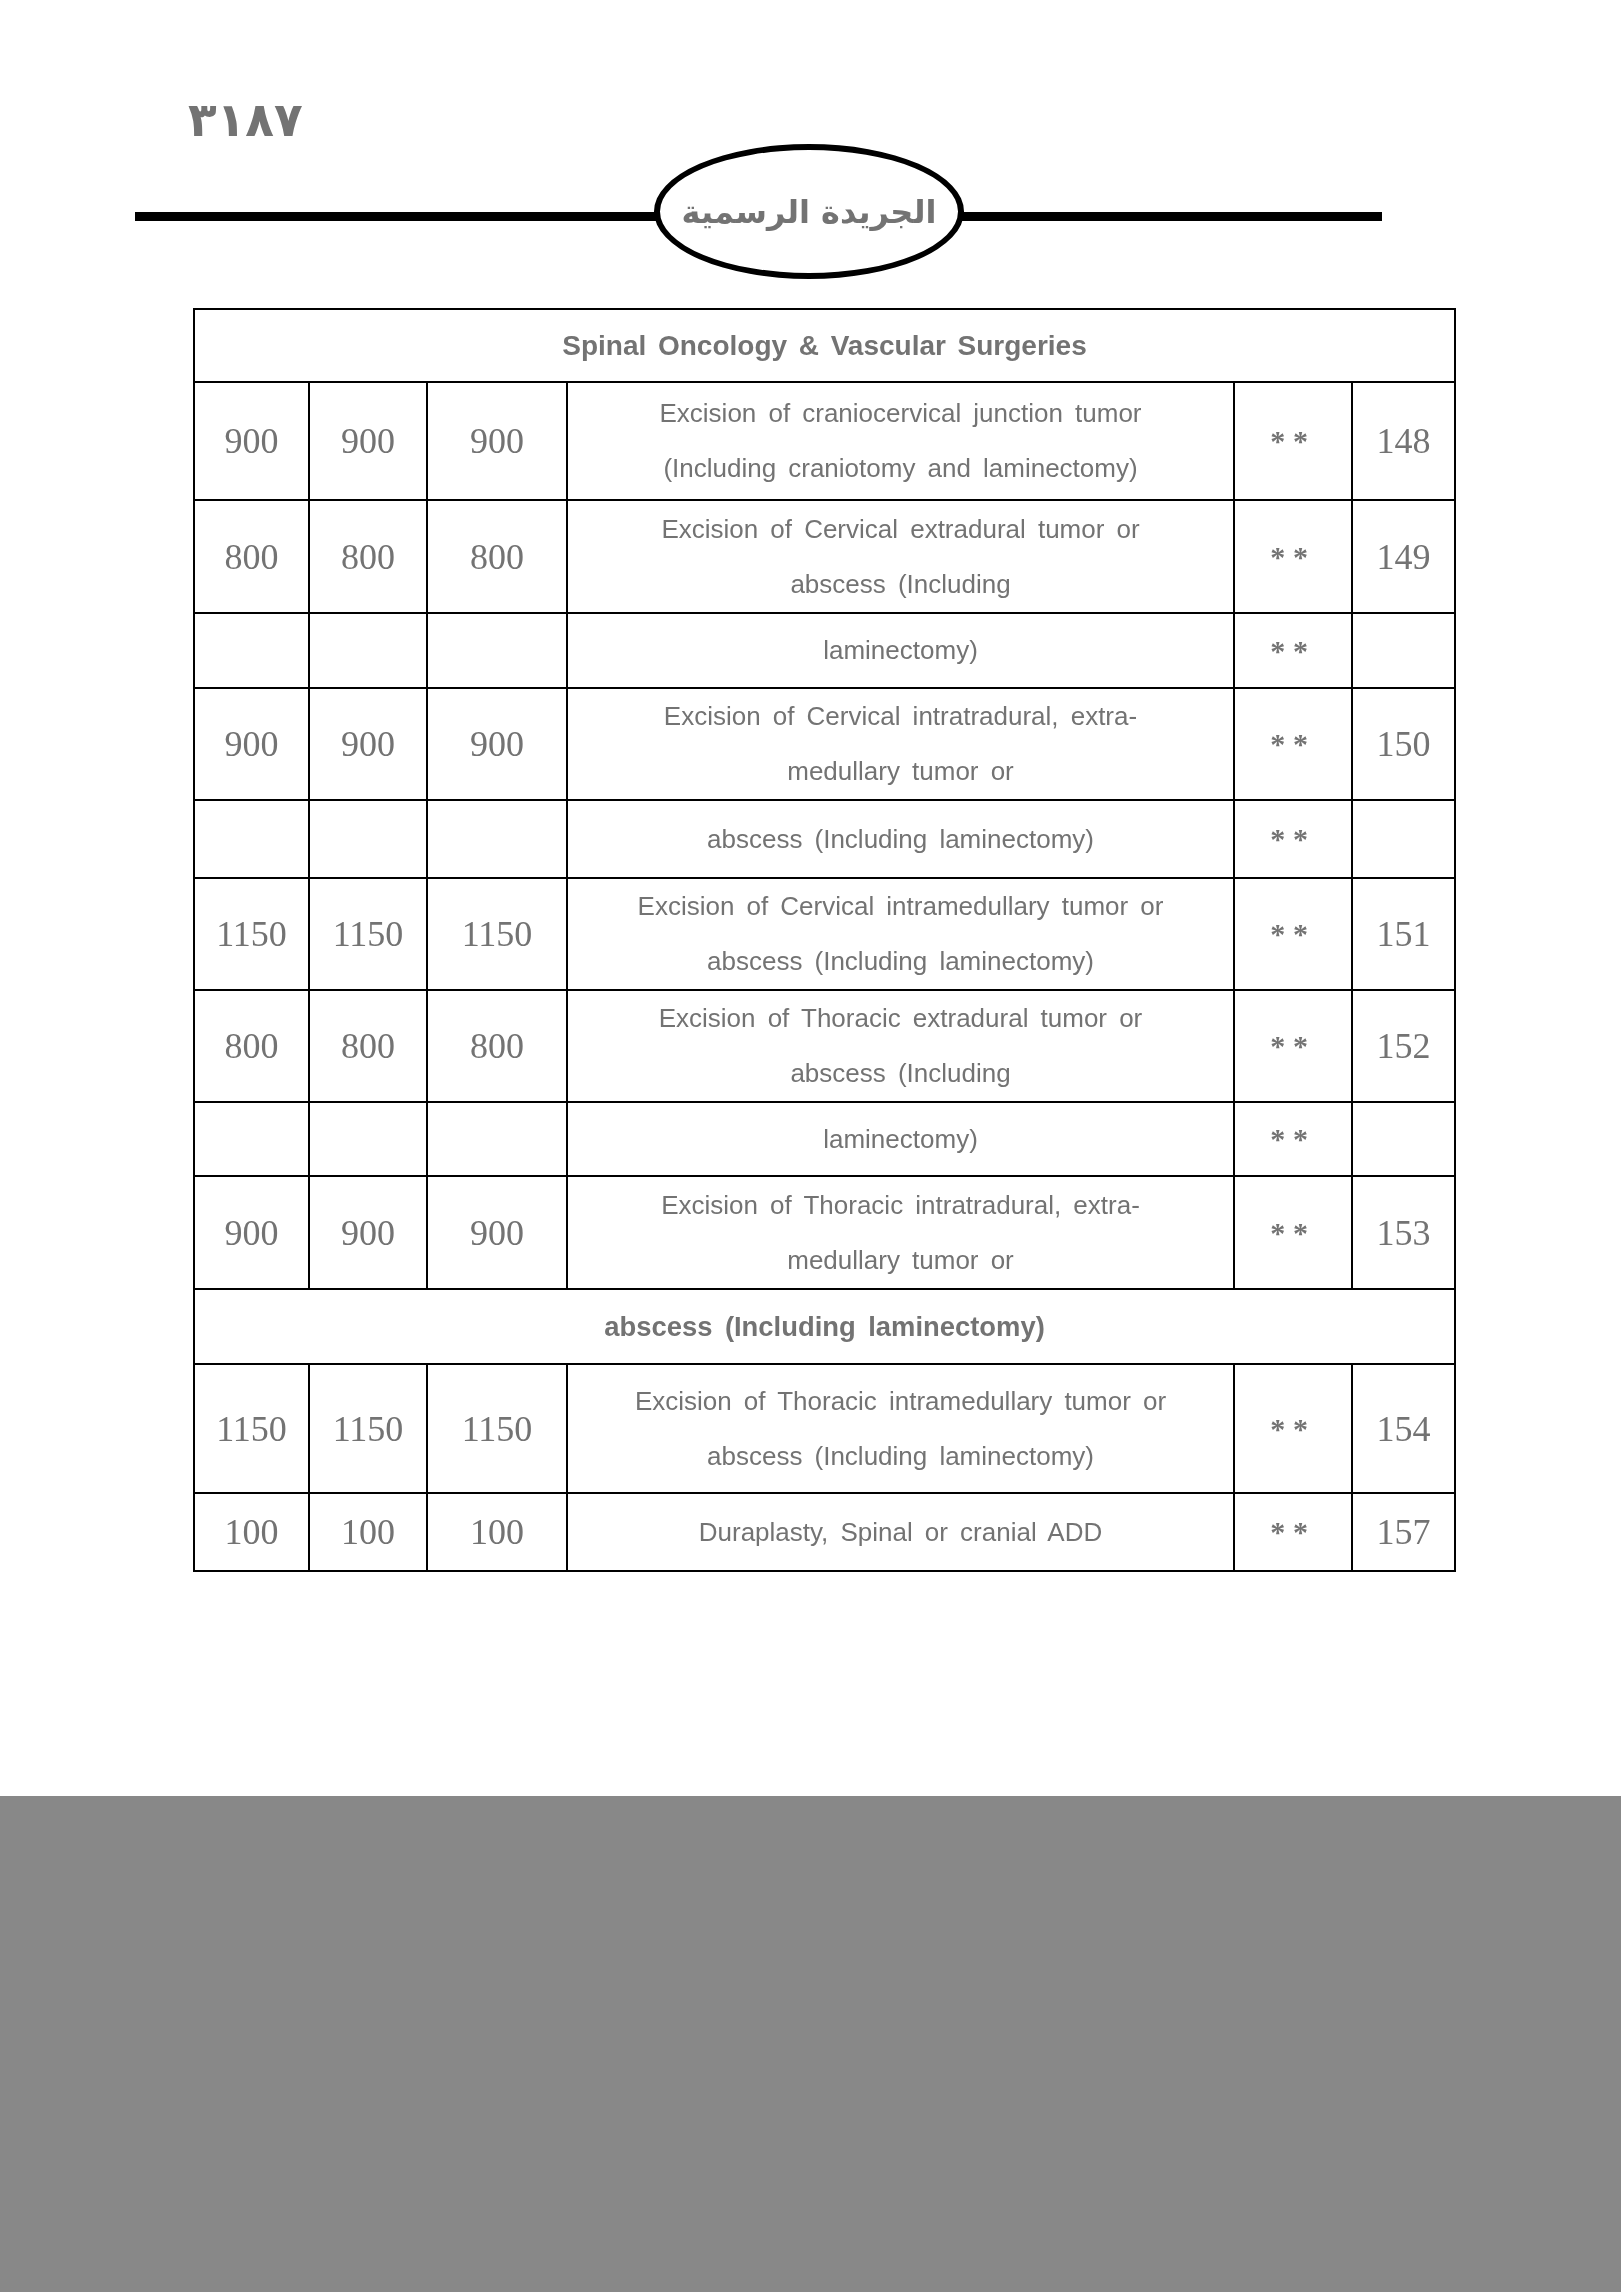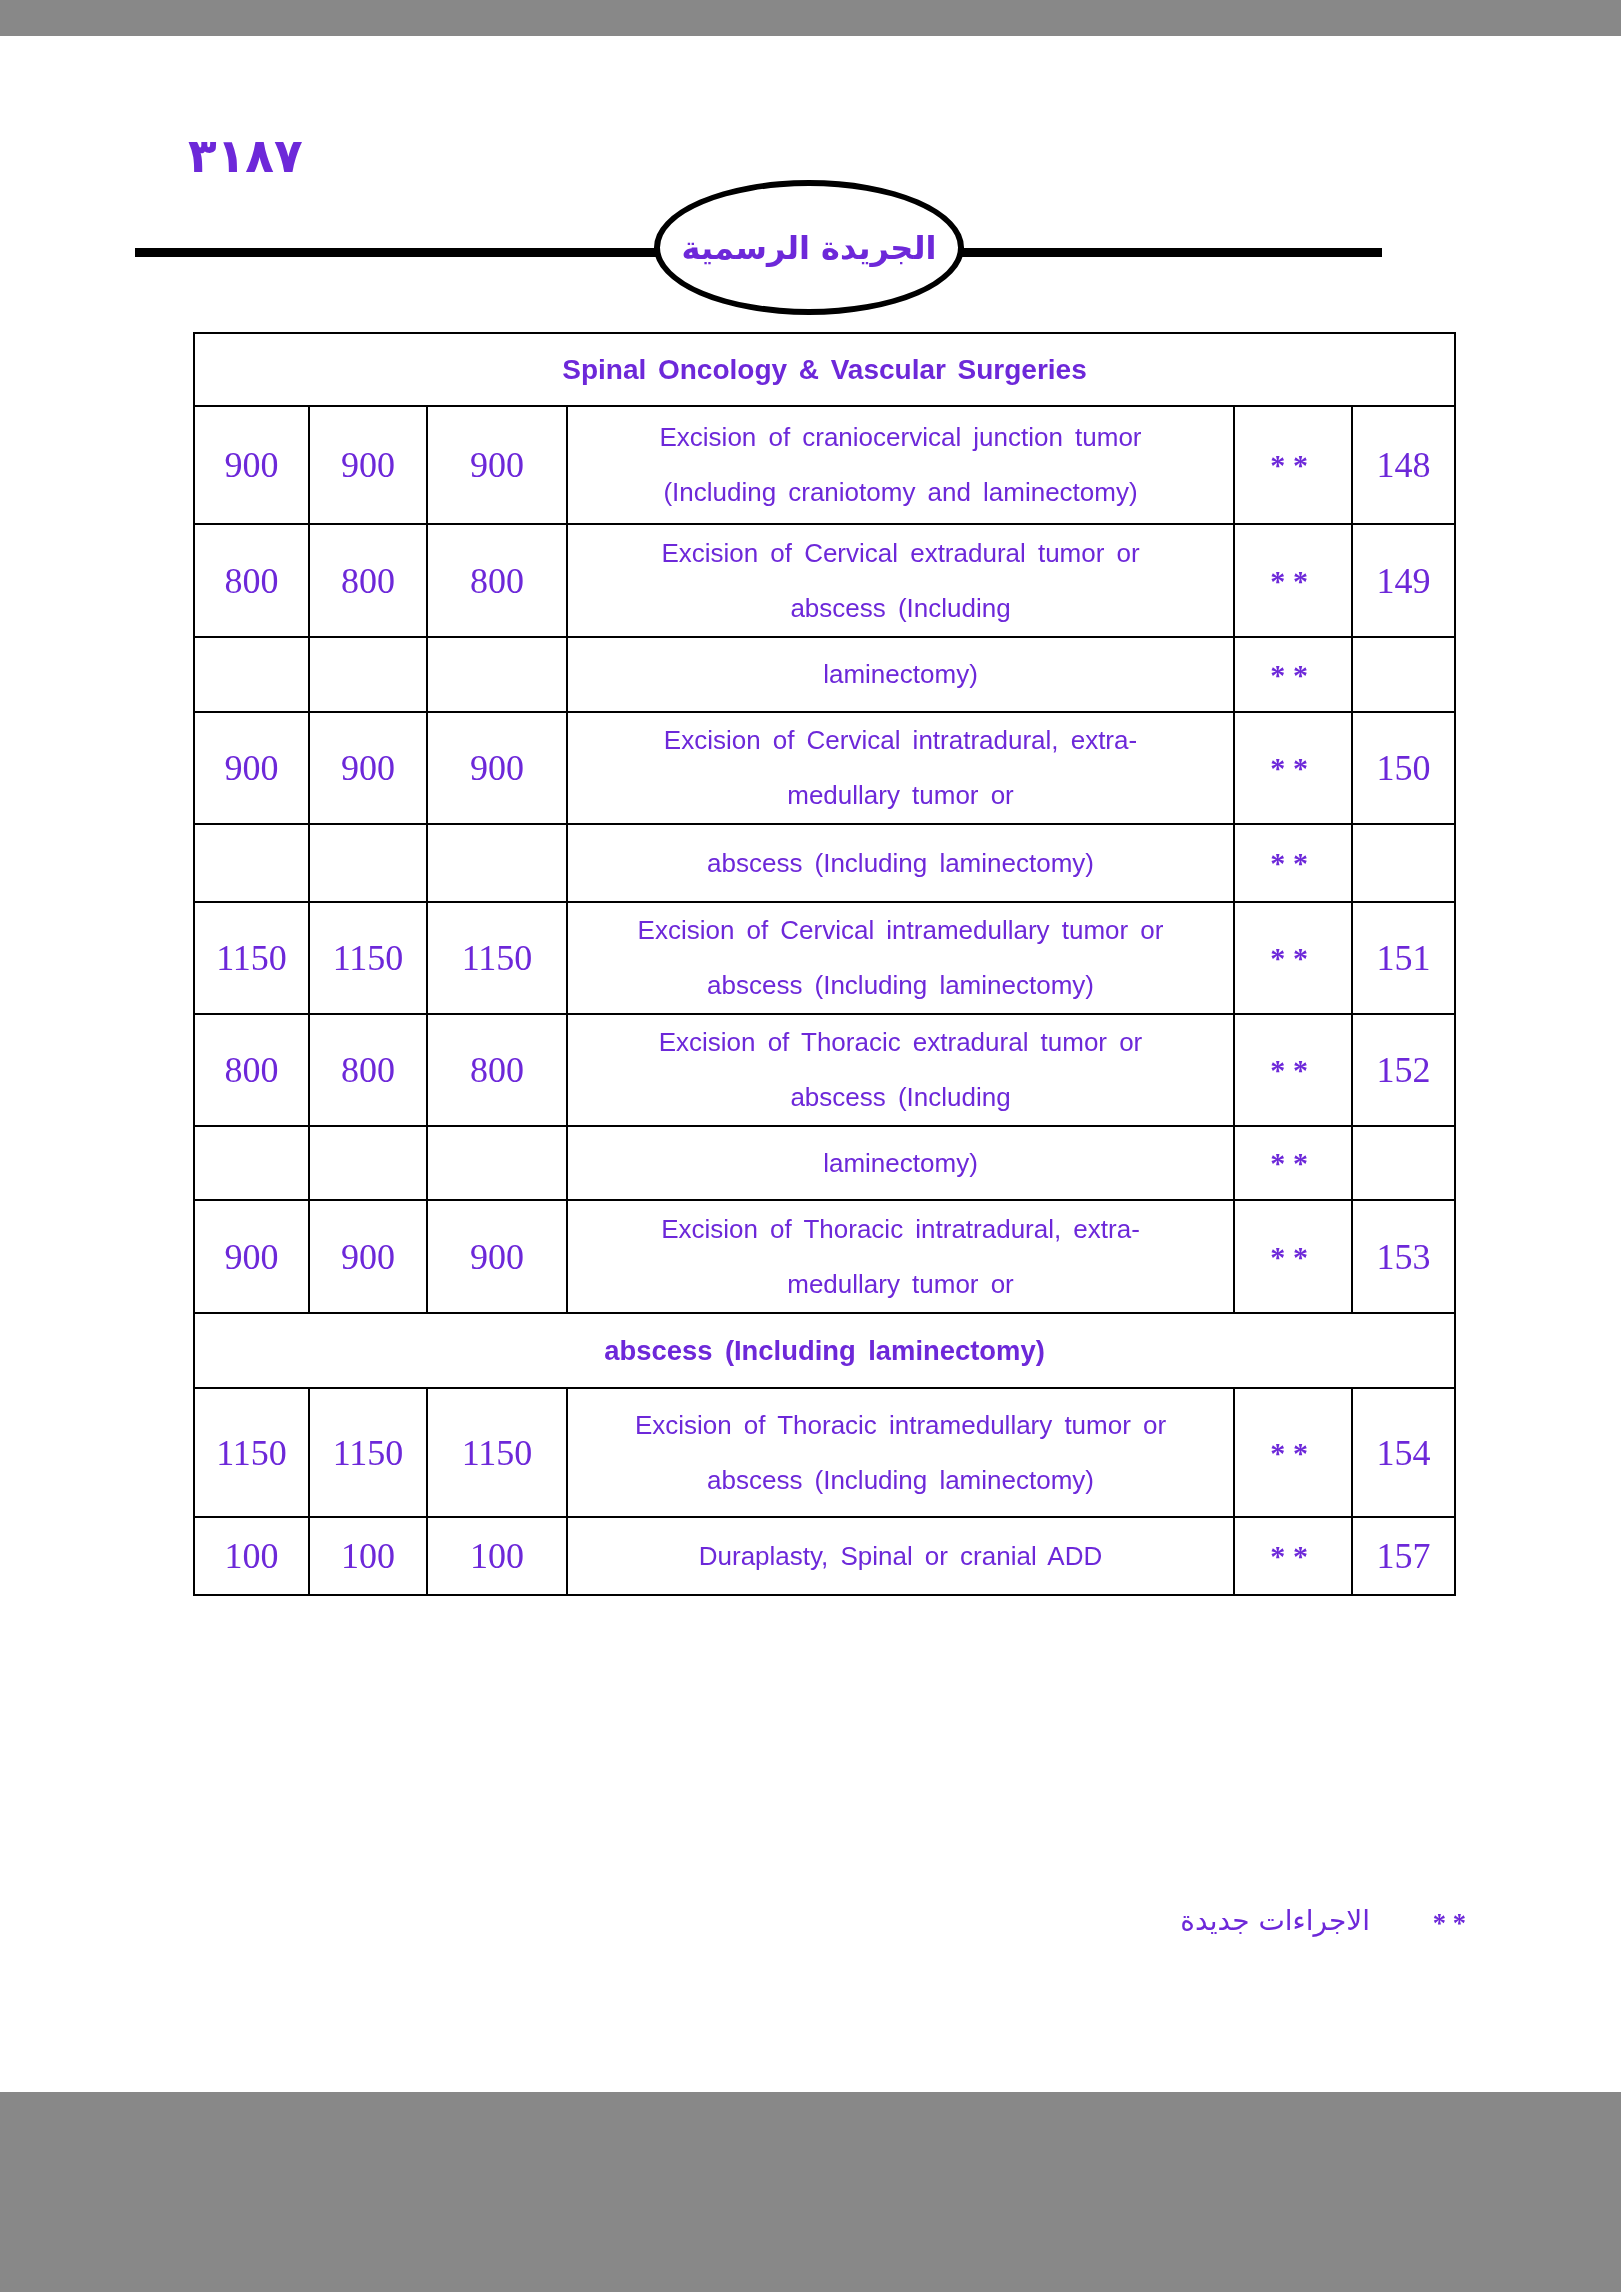--- a/index.html
+++ b/index.html
@@ -1,29 +1,29 @@
 <!DOCTYPE html>
 <html><head>
 <meta charset="utf-8">
 <style>
   html,body{margin:0;padding:0;background:#888;}
-  .page{position:relative;width:1621px;height:2056px;background:#ffffff;color:#6d28d9;
-        font-family:"Liberation Sans",sans-serif;overflow:hidden;margin-top:36px;}
+  .page{position:relative;width:1621px;height:1796px;background:#ffffff;color:#737373;
+        font-family:"Liberation Sans",sans-serif;overflow:hidden;}
 
   .page-number{position:absolute;left:188px;top:92px;
         font-family:"DejaVu Sans",sans-serif;font-weight:bold;font-size:47px;
         letter-spacing:13.7px;direction:rtl;}
 
   .banner-line{position:absolute;left:135px;top:212px;width:1247px;height:8.8px;background:#000;}
   .banner-ellipse{position:absolute;left:654px;top:144px;width:310px;height:135px;
         box-sizing:border-box;border:6.9px solid #000;border-radius:50%;background:#fff;
         display:flex;align-items:center;justify-content:center;}
   .banner-title{font-family:"DejaVu Sans",sans-serif;font-weight:bold;font-size:32px;direction:rtl;}
 
-  table.fees{position:absolute;left:193px;top:296px;width:1260px;
+  table.fees{position:absolute;left:193px;top:308px;width:1260px;
         border-collapse:collapse;table-layout:fixed;background:#fff;}
   table.fees td{border:2.9px solid #000;text-align:center;vertical-align:middle;padding:0;overflow:hidden;}
   .section-title{font-weight:bold;font-size:28px;word-spacing:3.9px;}
   .price,.code{font-family:"Liberation Serif",serif;font-weight:normal;font-size:36px;}
   .desc{font-weight:normal;font-size:26px;word-spacing:4.9px;}
   .desc .line{line-height:55px;}
   .marker{font-family:"Liberation Serif",serif;font-weight:bold;font-size:30px;letter-spacing:7.8px;}
   .full-desc{font-weight:bold;font-size:27.4px;word-spacing:4.9px;}
 
   .footnote-text{position:absolute;right:251px;top:1868px;font-family:"DejaVu Sans",sans-serif;

